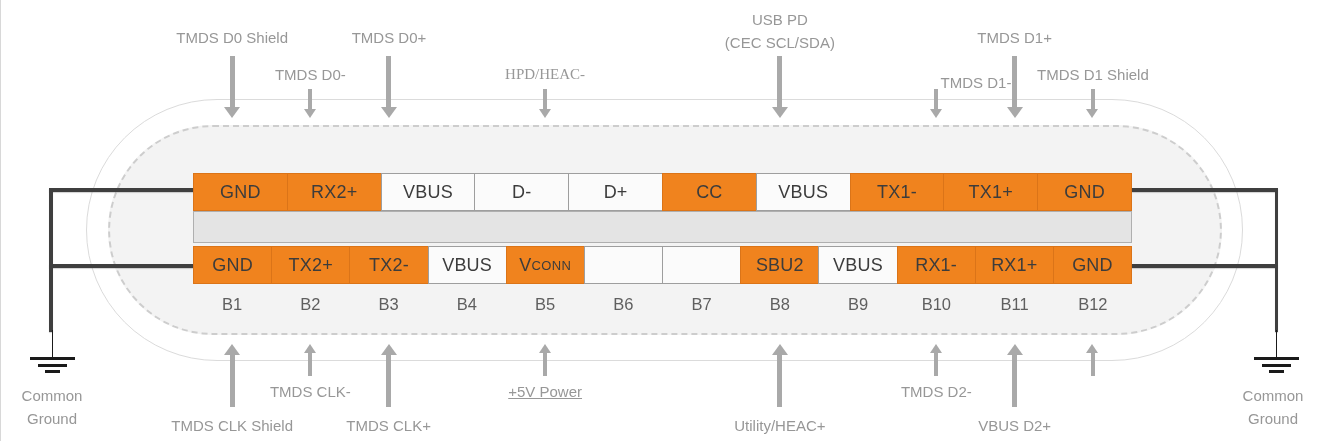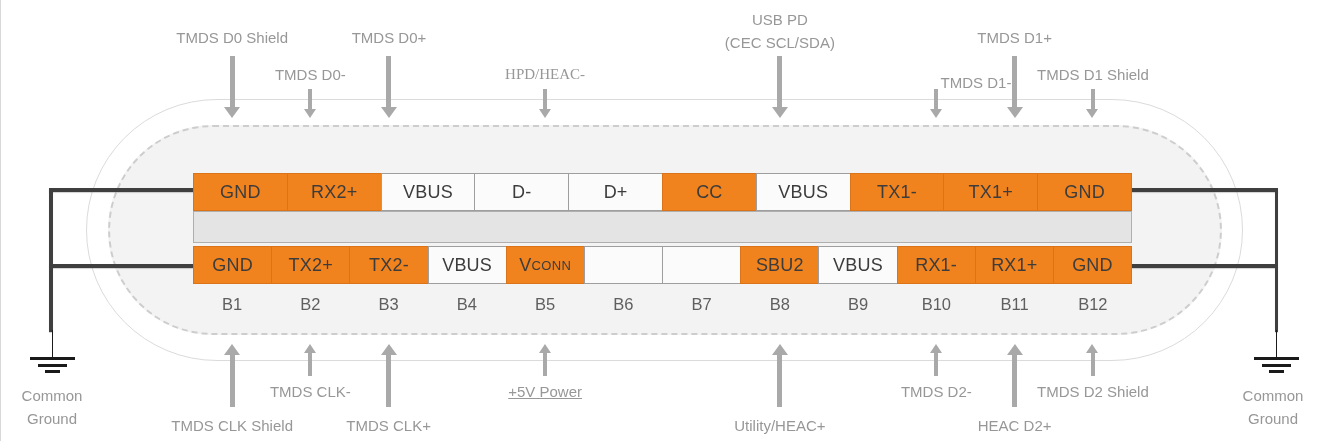--- a/index.html
+++ b/index.html
@@ -247,22 +247,19 @@
       <div>Utility/HEAC+</div>
     </div>
     <div class="shaft" style="left: 776.375px; width: 5px; top: 355px; height: 52px;"></div>
     <div class="head" style="left: 770.875px; border-left: 8px solid transparent; border-right: 8px solid transparent; top: 344px; border-bottom: 11px solid var(--arrow);"></div>
     <div class="anno" style="left: 935.375px; top: 380px;">
       <div>TMDS D2-</div>
     </div>
     <div class="shaft" style="left: 933.375px; width: 4px; top: 353px; height: 23px;"></div>
     <div class="head" style="left: 928.875px; border-left: 6.5px solid transparent; border-right: 6.5px solid transparent; top: 344px; border-bottom: 9px solid var(--arrow);"></div>
     <div class="anno" style="left: 1013.62px; top: 414px;">
-      <div>HEAC D2+</div>
+      <div>VBUS D2+</div>
     </div>
     <div class="shaft" style="left: 1011.12px; width: 5px; top: 355px; height: 52px;"></div>
     <div class="head" style="left: 1005.62px; border-left: 8px solid transparent; border-right: 8px solid transparent; top: 344px; border-bottom: 11px solid var(--arrow);"></div>
-    <div class="anno" style="left: 1091.88px; top: 380px;">
-      <div>TMDS D2 Shield</div>
-    </div>
     <div class="shaft" style="left: 1089.88px; width: 4px; top: 353px; height: 23px;"></div>
     <div class="head" style="left: 1085.38px; border-left: 6.5px solid transparent; border-right: 6.5px solid transparent; top: 344px; border-bottom: 9px solid var(--arrow);"></div>
   </div>
 
 </body></html>

